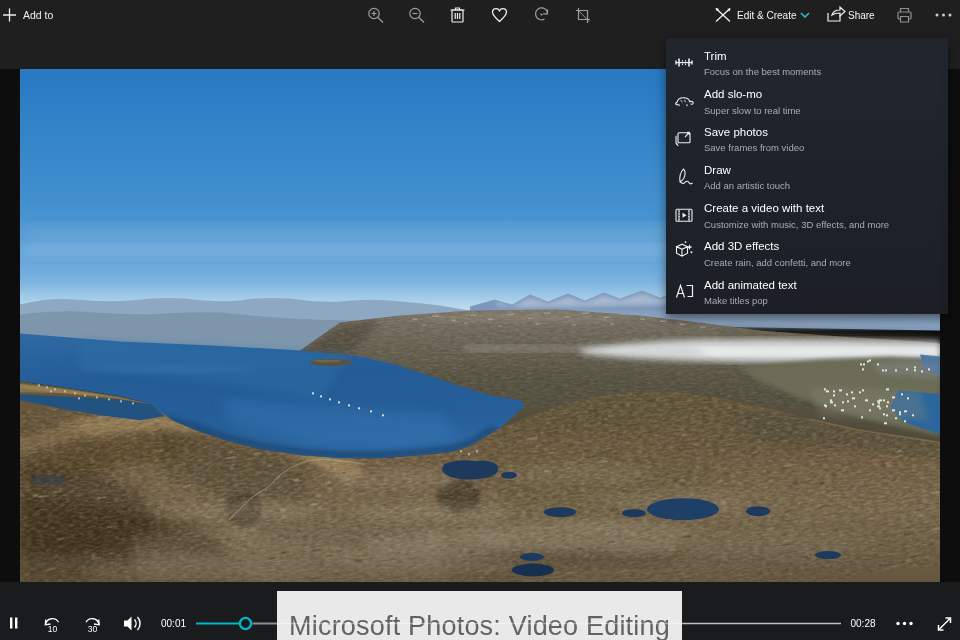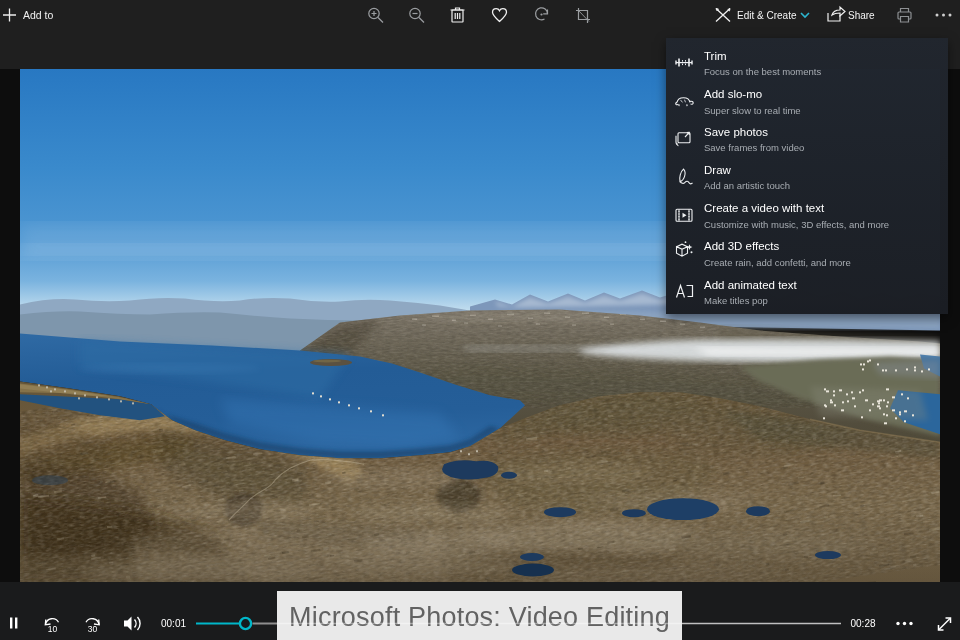--- a/index.html
+++ b/index.html
@@ -6,21 +6,21 @@
   body{width:960px;height:640px;background:#0d0d0d;font-family:"Liberation Sans",sans-serif;overflow:hidden;position:relative;}
   .topstrip{position:absolute;left:0;top:0;width:960px;height:69px;background:#1f1f1f;}
   .botstrip{position:absolute;left:0;top:582px;width:960px;height:58px;background:#1a1b1c;}
   .photo{position:absolute;left:20px;top:69px;width:920px;height:513px;}
   
   .menu{position:absolute;left:666px;top:38px;width:282px;height:276px;
     background:linear-gradient(180deg, rgba(33,38,46,0.99), rgba(26,29,35,0.99));
     box-shadow:0 4px 10px rgba(0,0,0,0.5);}
   
   .cap{position:absolute;left:277px;top:591px;width:405px;height:50px;background:#e9e9e9;
-       display:flex;align-items:center;justify-content:center;}
+       display:flex;align-items:flex-end;justify-content:center;}
   .cap span{font-size:27px;color:#626262;letter-spacing:0.2px;position:relative;top:1px;}
 </style>
 </head>
 <body>
 <div class="topstrip"></div>
 <div class="botstrip"></div>
 
 <div class="photo">
 <svg width="920" height="513" viewBox="0 0 920 514" preserveAspectRatio="none">
   <defs>

